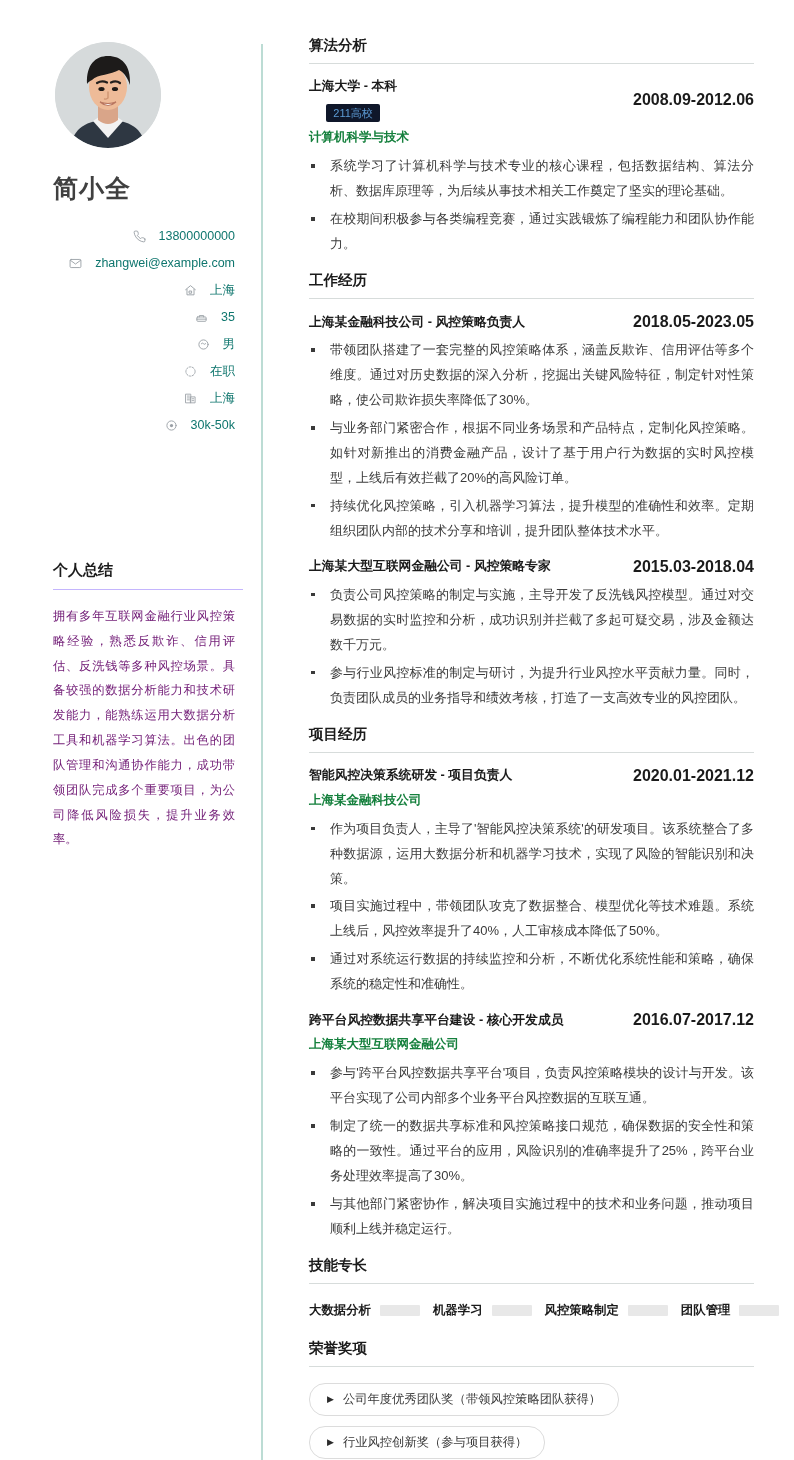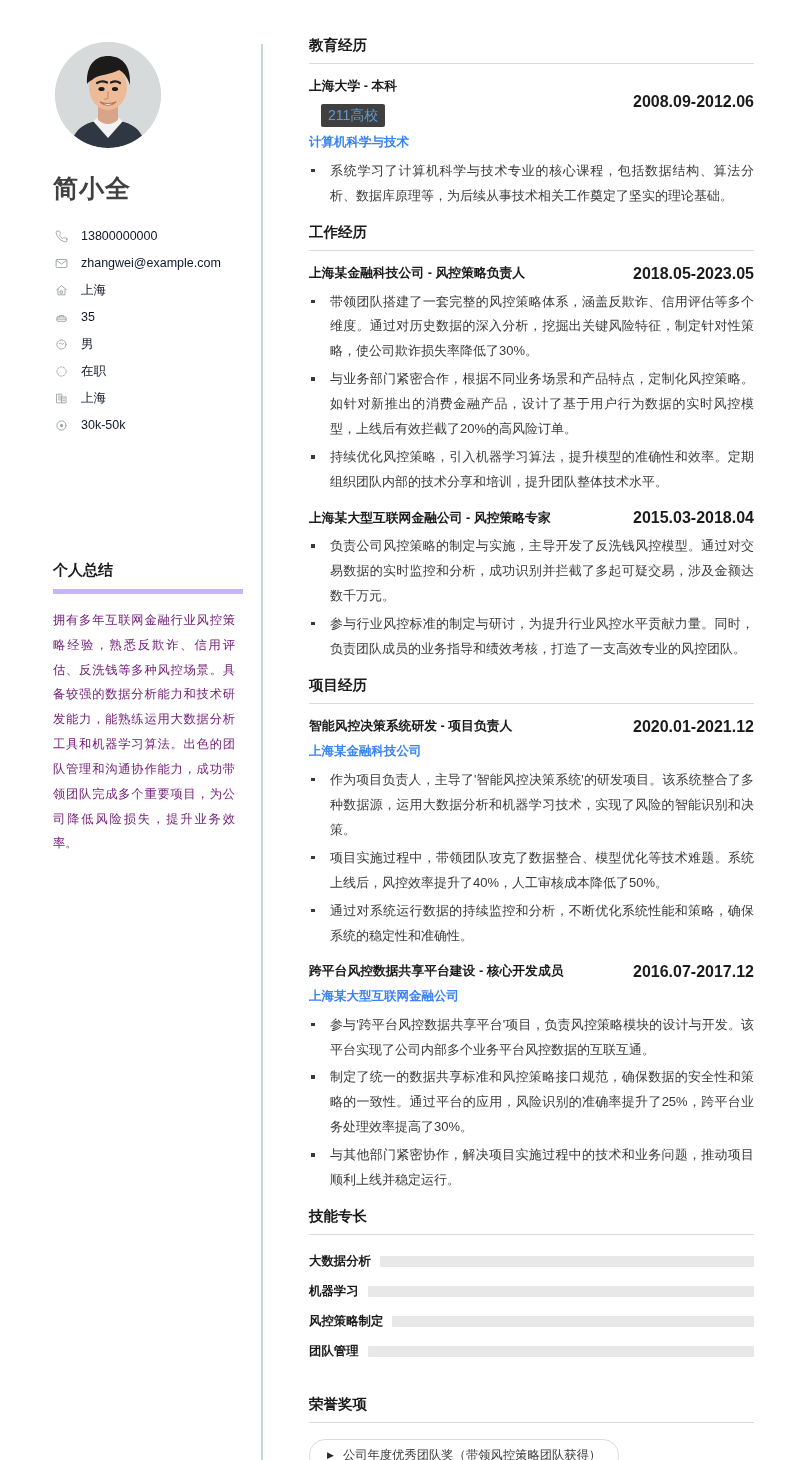--- a/index.html
+++ b/index.html
@@ -50,44 +50,45 @@
     letter-spacing: 1px;
     color: #404040;
     margin: 24px 0 18px 9px;
   }
 
   .contact-list { list-style: none; margin-left: 9px; }
   .contact-item {
     display: flex;
     align-items: center;
     font-size: 12.5px;
-    color: #0f172a;
+    color: #0f766e;
     height: 27px;
     line-height: 27px;
+    justify-content: flex-end;
   }
   .contact-icon {
     width: 17px;
     height: 17px;
     flex: 0 0 17px;
     margin-right: 11px;
     color: #9aa0a6;
     display: inline-flex;
     align-items: center;
     justify-content: center;
   }
   .contact-icon svg { width: 13px; height: 13px; display: block; }
   .contact-text { white-space: nowrap; }
 
   .side-section { margin-top: 122px; margin-left: 9px; }
   .side-heading {
     font-size: 15px;
     font-weight: bold;
     color: #1b1b1b;
     padding-bottom: 9px;
-    border-bottom: 5px solid #c4b5fd;
+    border-bottom: 1px solid #c4b5fd;
     margin-bottom: 14px;
     width: 190px;
   }
   .side-body {
     font-size: 12.3px;
     line-height: 2.02;
     color: #701a75;
     text-align: justify;
     width: 182px;
   }
@@ -119,40 +120,40 @@
     font-weight: bold;
     color: #1b1b1b;
     display: flex;
     align-items: center;
     gap: 9px;
     min-width: 0;
     flex-direction: column;
   }
   .badge {
     display: inline-block;
-    background: #404040;
+    background: #0f172a;
     color: #5d9cd6;
-    font-size: 14px;
+    font-size: 11px;
     font-weight: normal;
     padding: 1.5px 7px;
     border-radius: 2px;
     line-height: 1.4;
     white-space: nowrap;
   }
   .entry-date {
     font-size: 16px;
     font-weight: bold;
     color: #1b1b1b;
     white-space: nowrap;
     padding-left: 12px;
   }
   .entry-sub {
     font-size: 12.5px;
     font-weight: bold;
-    color: #3b82f6;
+    color: #15803d;
     margin-bottom: 8px;
   }
   .bullets { list-style: none; }
   .bullets li {
     position: relative;
     padding-left: 21px;
     font-size: 13px;
     line-height: 1.92;
     color: #3a3a3a;
     margin-bottom: 3px;
@@ -164,24 +165,24 @@
     left: 2px;
     top: 10px;
     width: 3.5px;
     height: 3.5px;
     background: #3a3a3a;
   }
 
   
   .skills-grid {
     display: grid;
-    grid-template-columns: 1fr;
+    grid-template-columns: 1fr 1fr 1fr 1fr;
     column-gap: 24px;
     row-gap: 14px;
-    margin-bottom: 35px;
+    margin-bottom: 20px;
     padding-top: 4px;
     gap: 13px;
   }
   .skill-row { display: flex; align-items: center; gap: 9px; }
   .skill-name {
     font-size: 12.4px;
     font-weight: bold;
     color: #1b1b1b;
     white-space: nowrap;
   }
@@ -339,32 +340,33 @@
 
     <div class="side-section">
       <h2 class="side-heading">个人总结</h2>
       <p class="side-body">拥有多年互联网金融行业风控策略经验，熟悉反欺诈、信用评估、反洗钱等多种风控场景。具备较强的数据分析能力和技术研发能力，能熟练运用大数据分析工具和机器学习算法。出色的团队管理和沟通协作能力，成功带领团队完成多个重要项目，为公司降低风险损失，提升业务效率。</p>
     </div>
   </aside>
 
   <main class="main">
 
     <section class="section">
-      <h2 class="sec-heading">教育经历</h2>
+      <h2 class="sec-heading">算法分析</h2>
       <div class="entry">
         <div class="entry-head">
           <div class="entry-title">
             <span>上海大学 - 本科</span>
             <span class="badge">211高校</span>
           </div>
           <div class="entry-date">2008.09-2012.06</div>
         </div>
         <div class="entry-sub">计算机科学与技术</div>
         <ul class="bullets">
           <li>系统学习了计算机科学与技术专业的核心课程，包括数据结构、算法分析、数据库原理等，为后续从事技术相关工作奠定了坚实的理论基础。</li>
+          <li>在校期间积极参与各类编程竞赛，通过实践锻炼了编程能力和团队协作能力。</li>
         </ul>
       </div>
     </section>
 
     <section class="section">
       <h2 class="sec-heading">工作经历</h2>
 
       <div class="entry">
         <div class="entry-head">
           <div class="entry-title">上海某金融科技公司 - 风控策略负责人</div>

